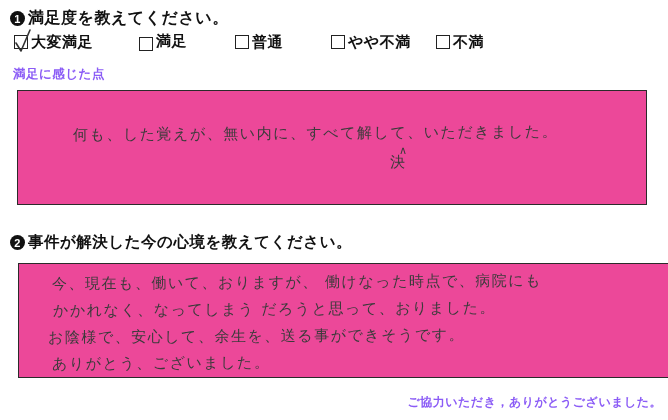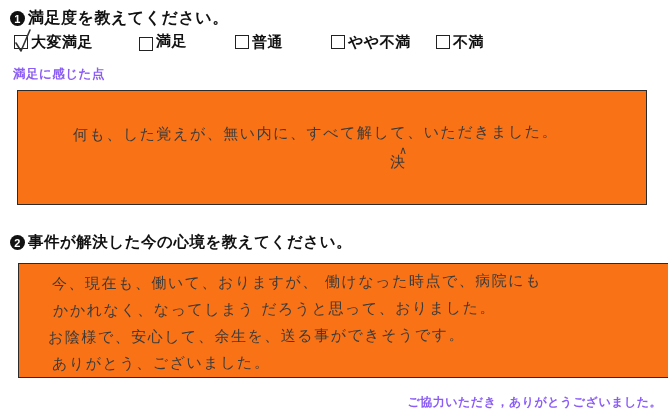--- a/index.html
+++ b/index.html
@@ -23,21 +23,21 @@
     position:relative;width:12px;height:12px;border:1.6px solid #222;
     background:#fff;margin-right:3px;flex:0 0 auto;
   }
   .cb-check{position:absolute;left:-3px;top:-9px;overflow:visible;}
   .cb-label{font-size:15px;font-weight:600;letter-spacing:0.5px;color:#111;white-space:nowrap;}
   .section-label{
     position:absolute;left:13px;top:66px;font-size:12.5px;font-weight:600;
     letter-spacing:0.5px;color:#8b5cf6;
   }
   .answer-box{
-    position:absolute;background:#f97316;border:1.6px solid #2b2b2b;
+    position:absolute;background:#ec4899;border:1.6px solid #2b2b2b;
   }
   #box1{left:17px;top:90px;width:628px;height:113px;}
   #box2{left:18px;top:263px;width:629px;height:113px;padding-left:26px;}
   .hw{
     position:absolute;font-family:"DejaVu Sans",sans-serif;
     font-size:15px;color:#3b3b3b;letter-spacing:1.5px;white-space:nowrap;
     transform:rotate(-0.4deg);
   }
   .hw-caret{
     position:absolute;font-size:11px;color:#3b3b3b;

